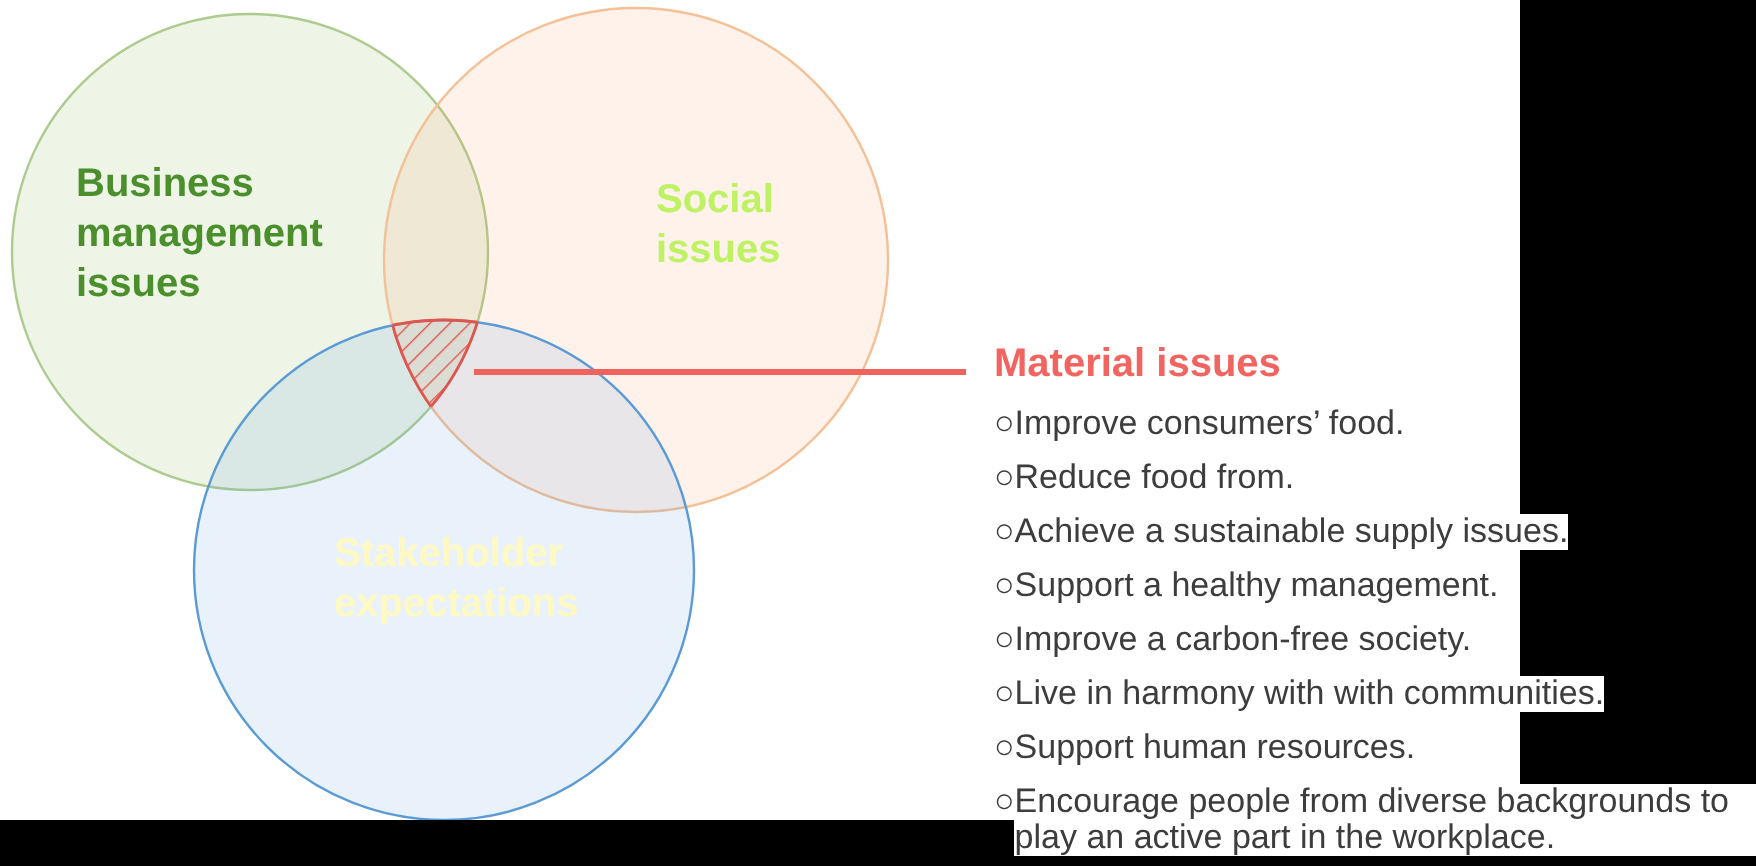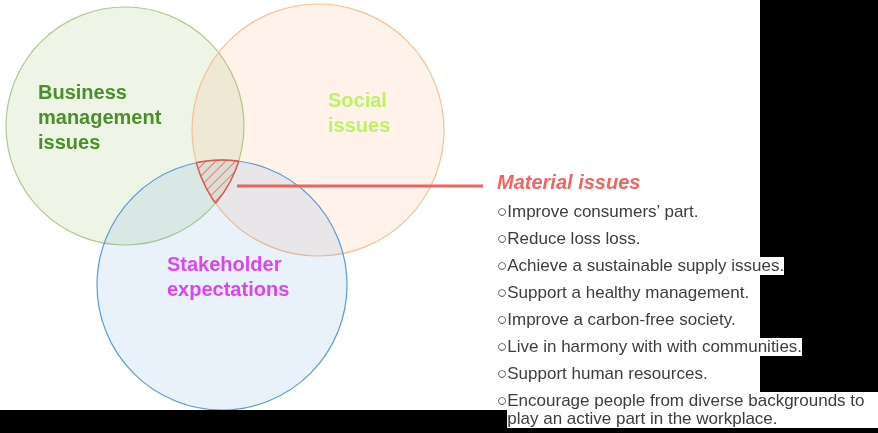--- a/index.html
+++ b/index.html
@@ -9,24 +9,24 @@
     padding-left:40px;
   }
   .white-area{position:absolute;left:0;top:0;width:760px;height:410px;background:#ffffff;}
   svg.venn{position:absolute;left:0;top:0;}
   .circle-label{
     position:absolute;font-size:20px;font-weight:700;line-height:25px;
     white-space:pre-line;letter-spacing:0;
   }
   .label-business{left:38px;top:80px;color:#4a8f2c;}
   .label-social{left:300px;top:88px;color:#bef264;margin-left:28px;}
-  .label-stakeholder{left:167px;top:252px;color:#d946ef;}
+  .label-stakeholder{left:167px;top:265px;color:#fef9c3;}
   .material-title{
     position:absolute;left:497px;top:171px;
-    font-size:20px;font-weight:700;color:#f2645f;font-style:italic;
+    font-size:20px;font-weight:700;color:#f2645f;
   }
   .material-list{
     position:absolute;left:497px;top:203px;width:381px;
     font-size:17px;line-height:18px;color:#3d3d3d;
   }
   .list-item{display:flex;align-items:flex-start;margin-bottom:9px;}
   .bullet{background:#ffffff;flex:0 0 auto;}
   .item-text{background:#ffffff;}
 </style>
 </head>
@@ -80,25 +80,25 @@
   <div class="circle-label label-social">Social
 issues</div>
   <div class="circle-label label-stakeholder">Stakeholder
 expectations</div>
 
   <div class="material-title">Material issues</div>
 
   <div class="material-list">
     <div class="list-item">
       <span class="bullet">○</span>
-      <span class="item-text">Improve consumers’ part.</span>
+      <span class="item-text">Improve consumers’ food.</span>
     </div>
     <div class="list-item">
       <span class="bullet">○</span>
-      <span class="item-text">Reduce loss loss.</span>
+      <span class="item-text">Reduce food from.</span>
     </div>
     <div class="list-item">
       <span class="bullet">○</span>
       <span class="item-text">Achieve a sustainable supply issues.</span>
     </div>
     <div class="list-item">
       <span class="bullet">○</span>
       <span class="item-text">Support a healthy management.</span>
     </div>
     <div class="list-item">

